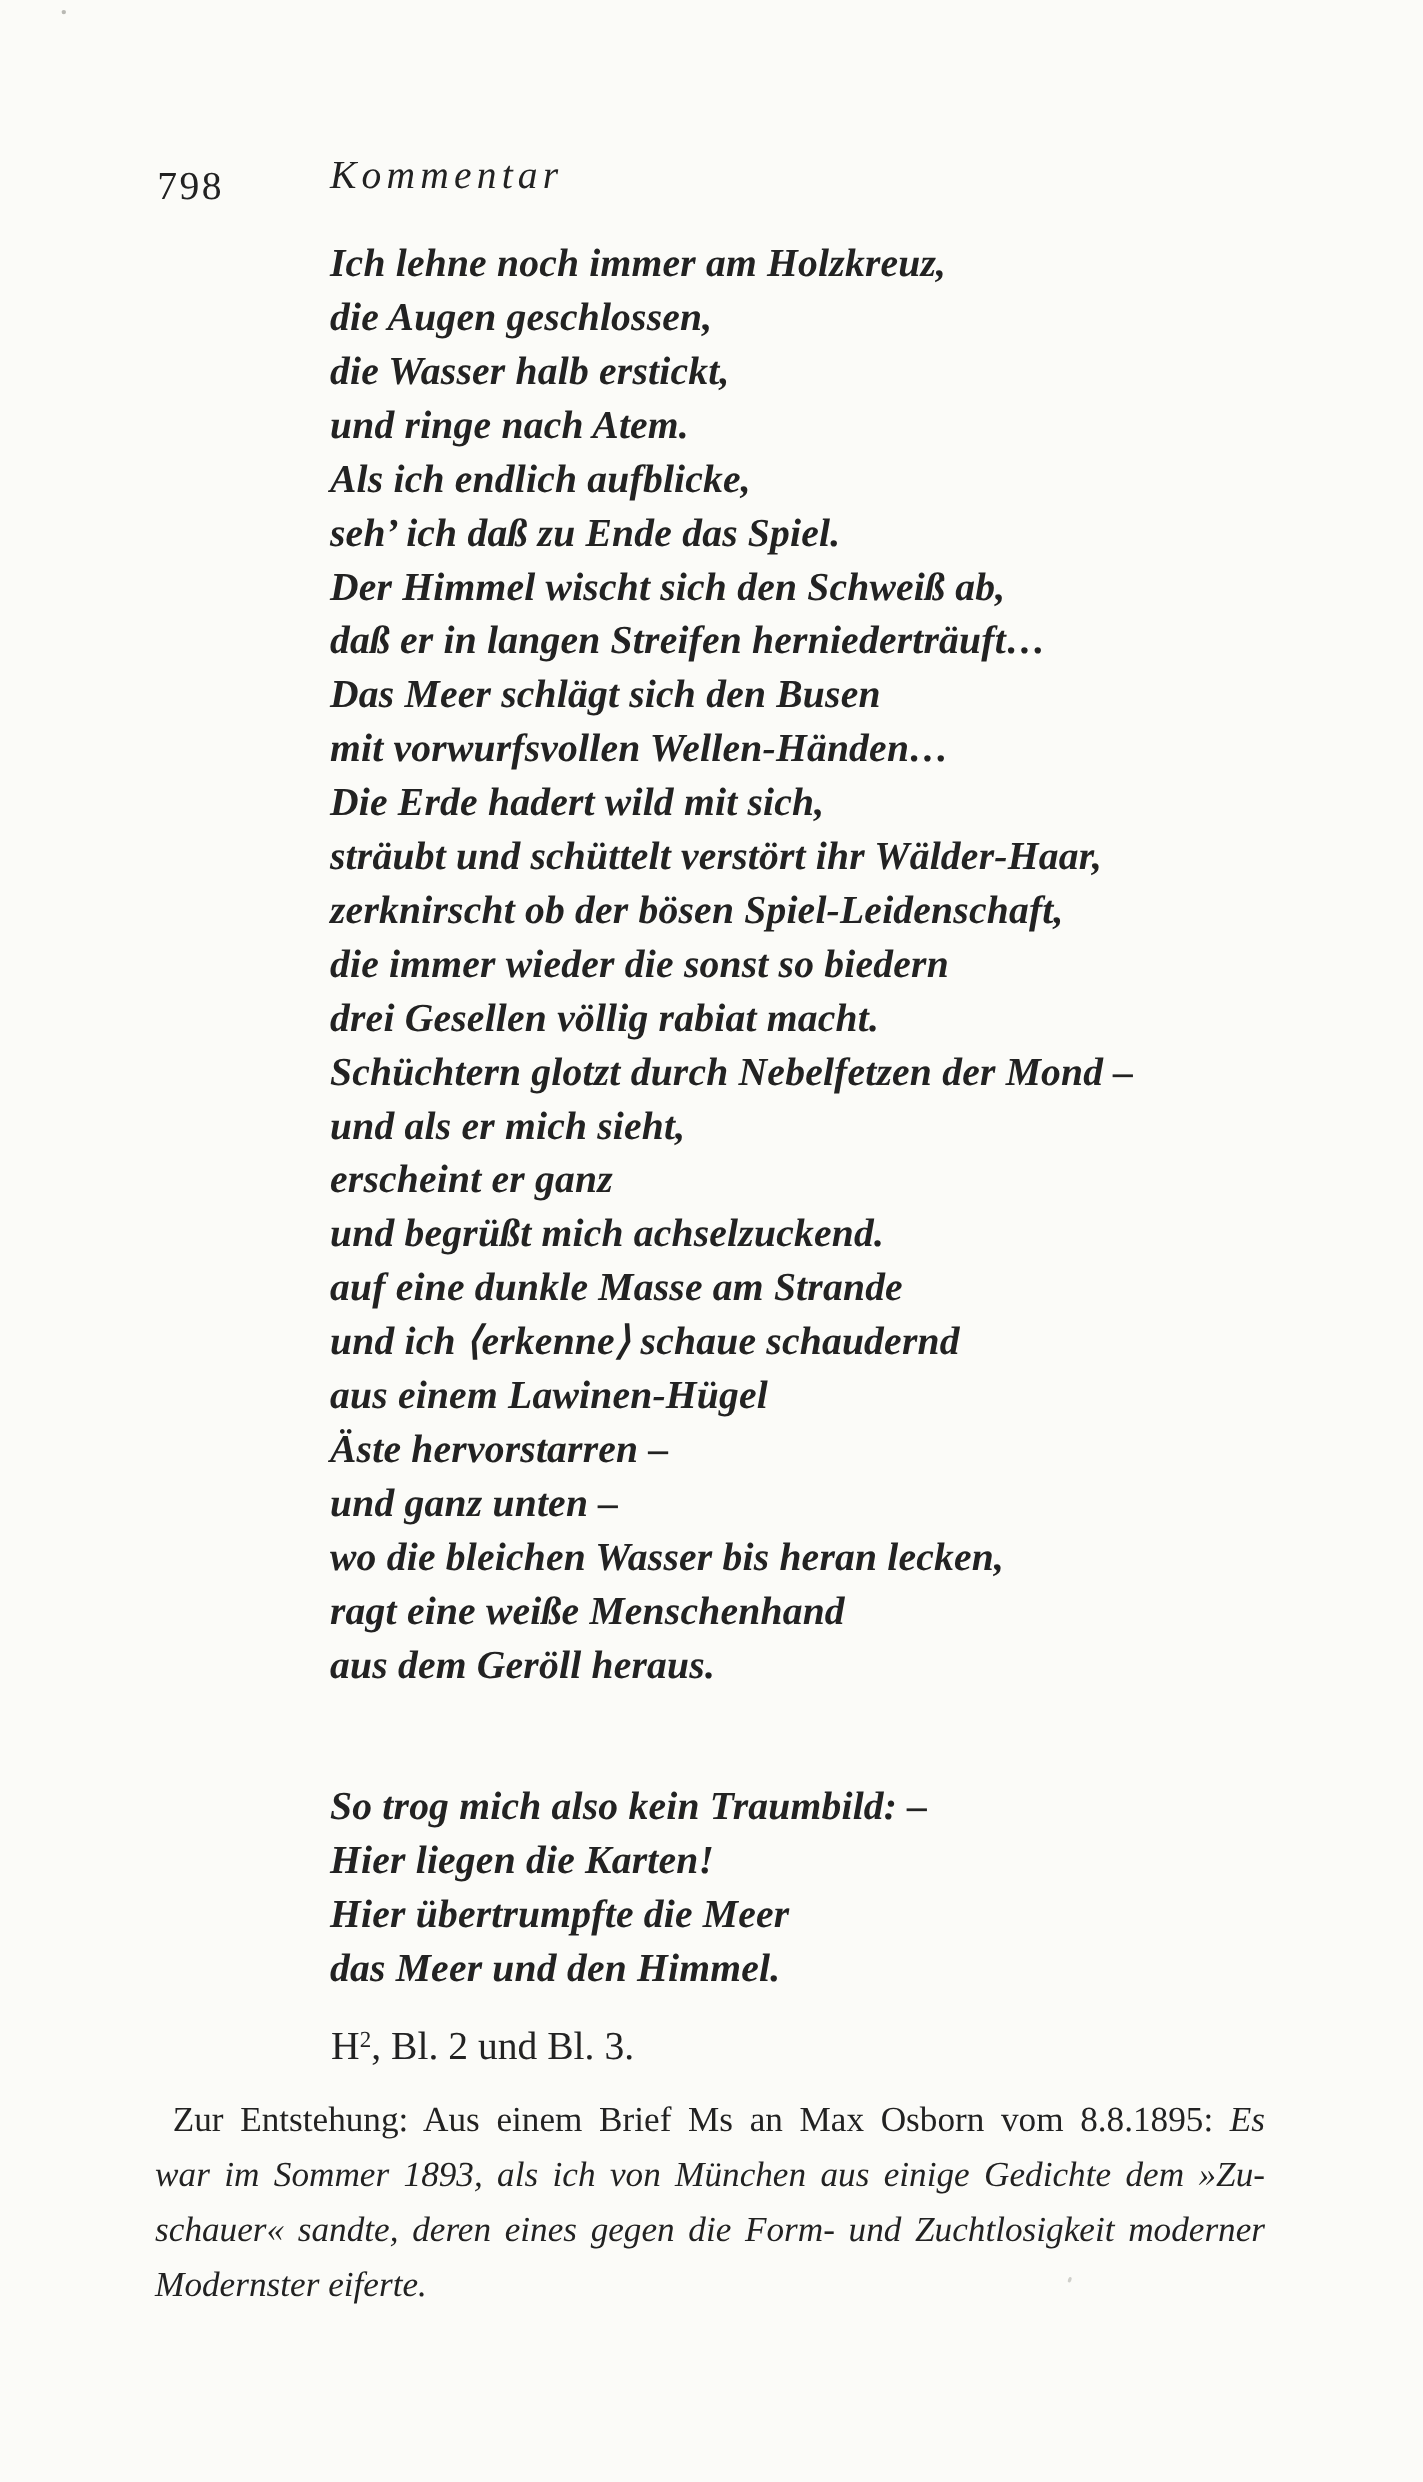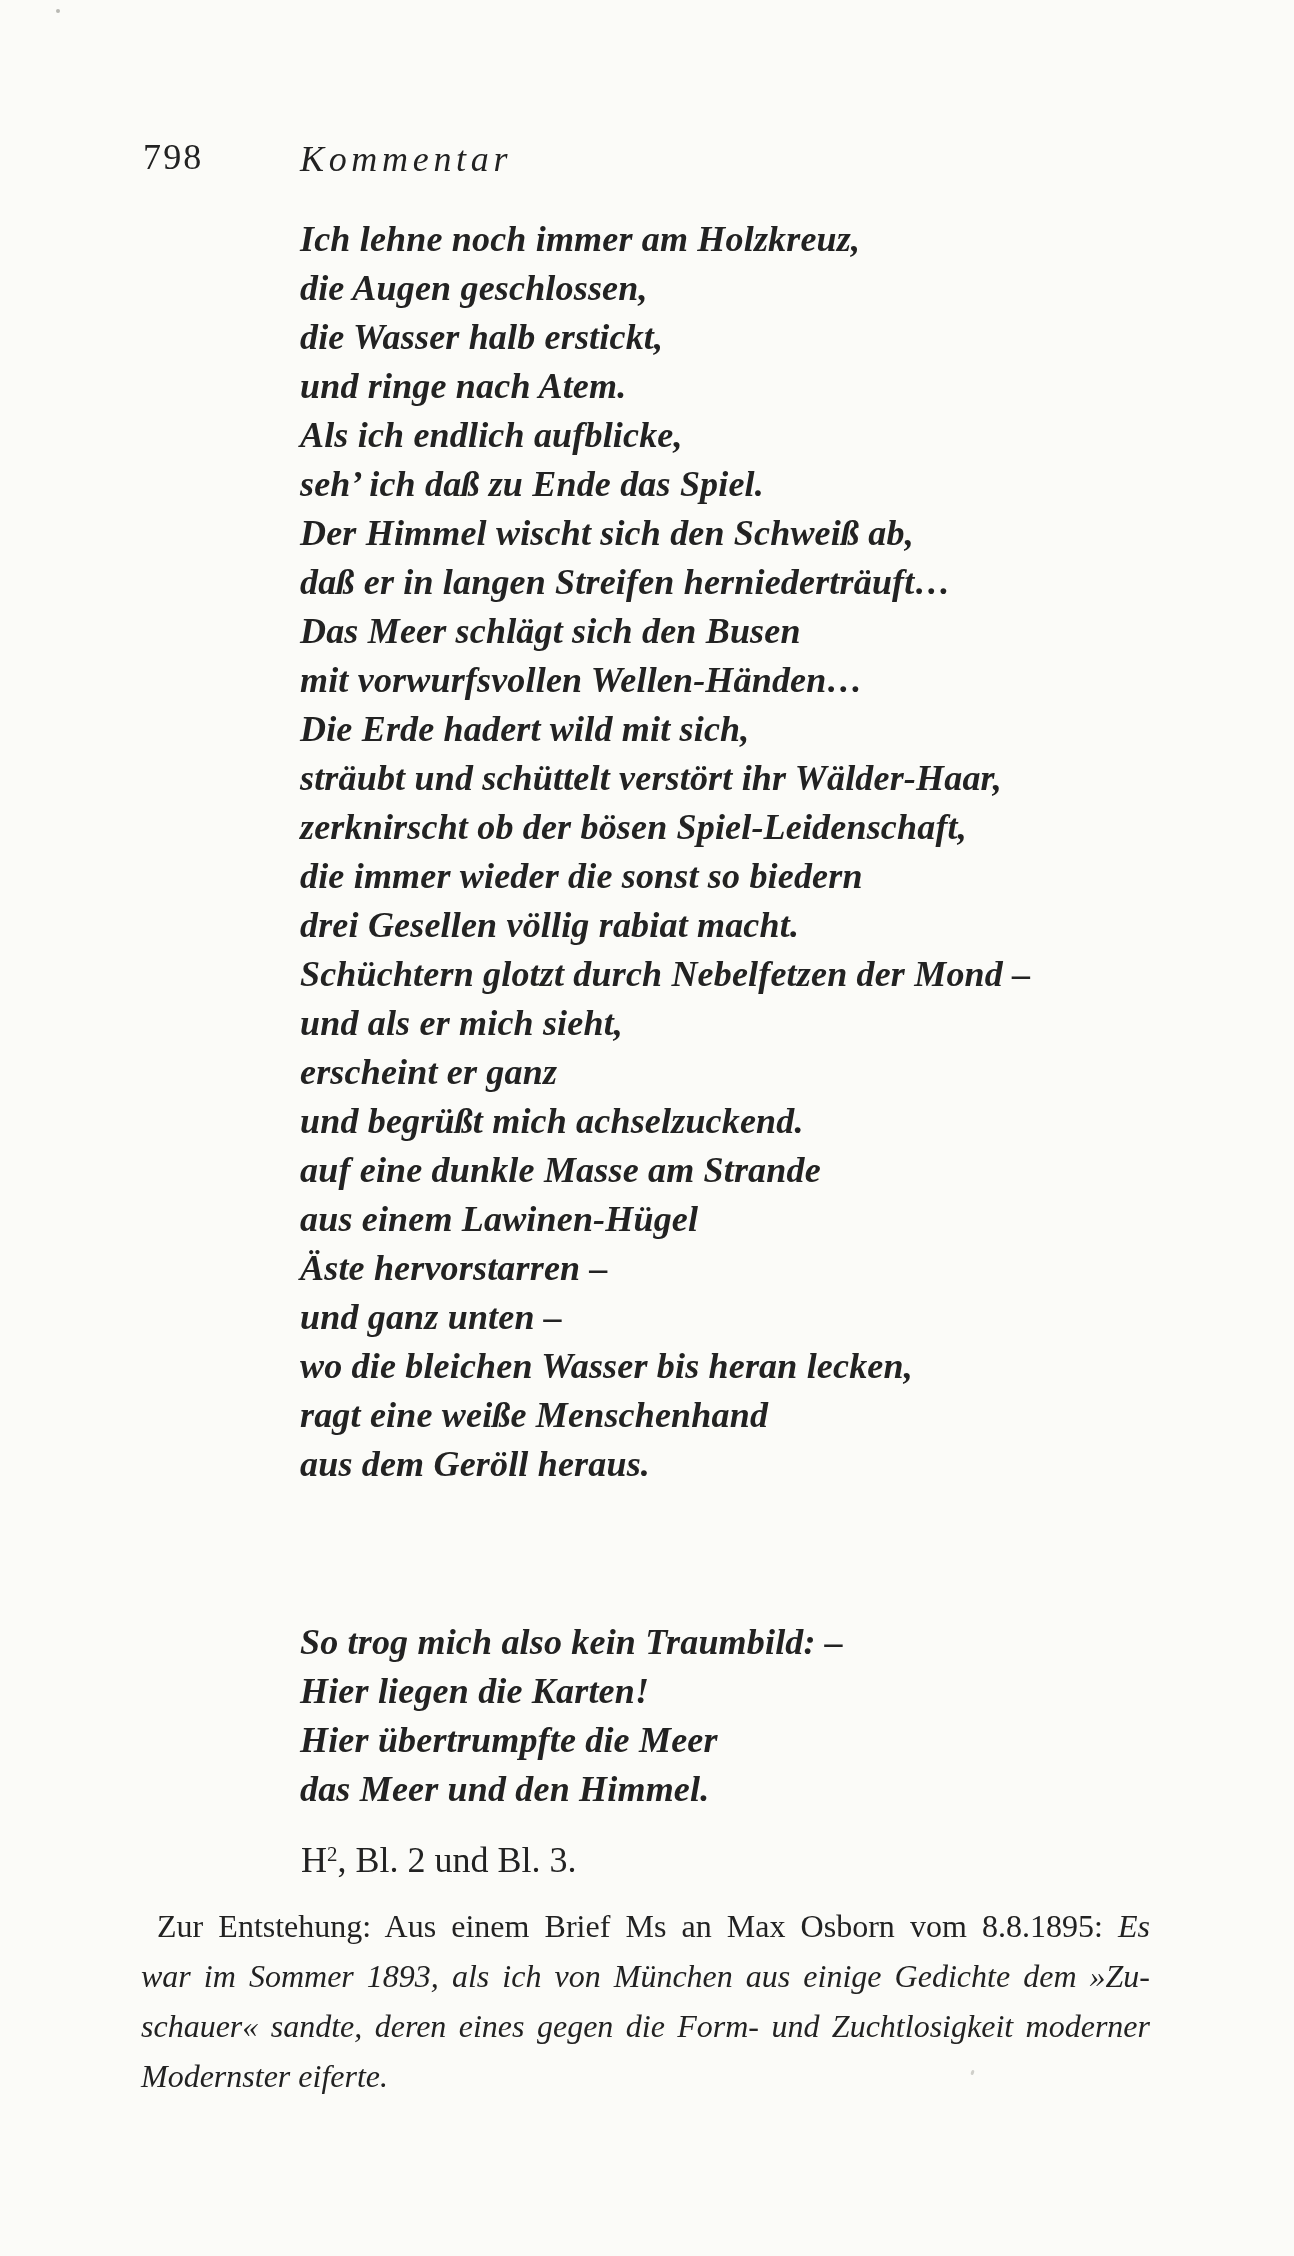--- a/index.html
+++ b/index.html
@@ -20,21 +20,21 @@
   .page {
     position: absolute;
     inset: 0;
   }
 
   
   .running-head { position: absolute; top: 136px; left: 0; width: 100%; height: 50px; }
   .page-number {
     position: absolute;
     left: 143px;
-    top: 0;
+    top: 12px;
     font-size: 36px;
     letter-spacing: 0.06em;
     font-style: normal;
   }
   .running-title {
     position: absolute;
     left: 300px;
     top: 2px;
     font-size: 36px;
     font-style: italic;
@@ -121,20 +121,21 @@
       <div class="poem-line">Die Erde hadert wild mit sich,</div>
       <div class="poem-line">sträubt und schüttelt verstört ihr Wälder-Haar,</div>
       <div class="poem-line">zerknirscht ob der bösen Spiel-Leidenschaft,</div>
       <div class="poem-line">die immer wieder die sonst so biedern</div>
       <div class="poem-line">drei Gesellen völlig rabiat macht.</div>
       <div class="poem-line">Schüchtern glotzt durch Nebelfetzen der Mond –</div>
       <div class="poem-line">und als er mich sieht,</div>
       <div class="poem-line">erscheint er ganz</div>
       <div class="poem-line">und begrüßt mich achselzuckend.</div>
       <div class="poem-line">auf eine dunkle Masse am Strande</div>
+      <div class="poem-line">und ich ⟨erkenne⟩ schaue schaudernd</div>
       <div class="poem-line">aus einem Lawinen-Hügel</div>
       <div class="poem-line">Äste hervorstarren –</div>
       <div class="poem-line">und ganz unten –</div>
       <div class="poem-line">wo die bleichen Wasser bis heran lecken,</div>
       <div class="poem-line">ragt eine weiße Menschenhand</div>
       <div class="poem-line">aus dem Geröll heraus.</div>
     </div>
     <div class="stanza stanza-2">
       <div class="poem-line">So trog mich also kein Traumbild: –</div>
       <div class="poem-line">Hier liegen die Karten!</div>

